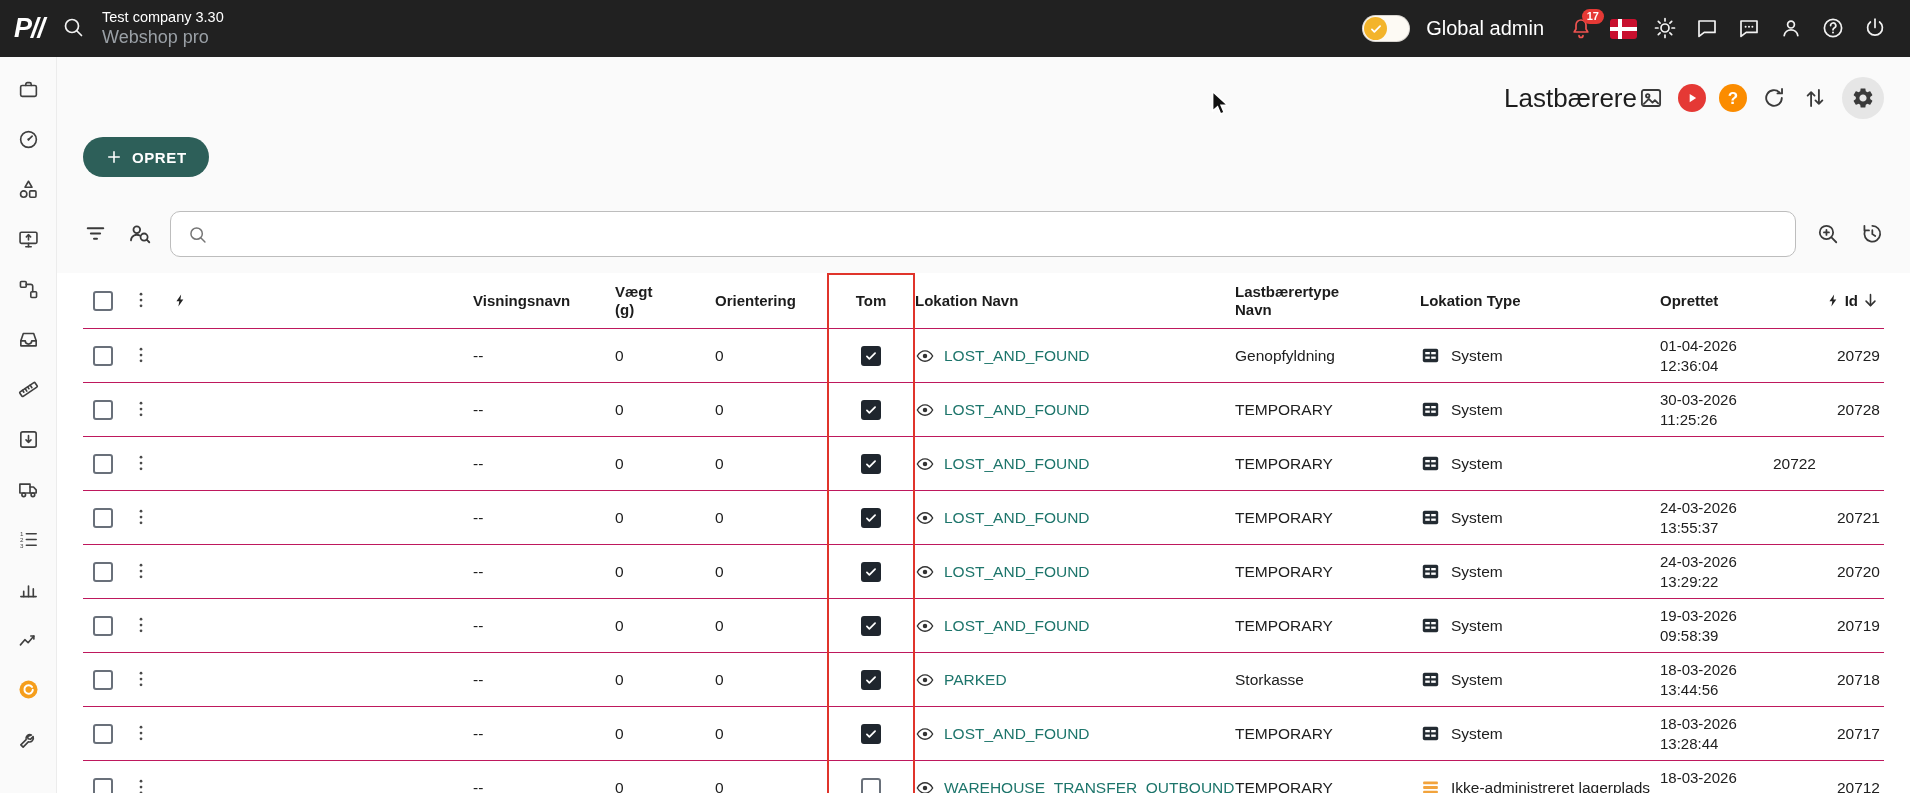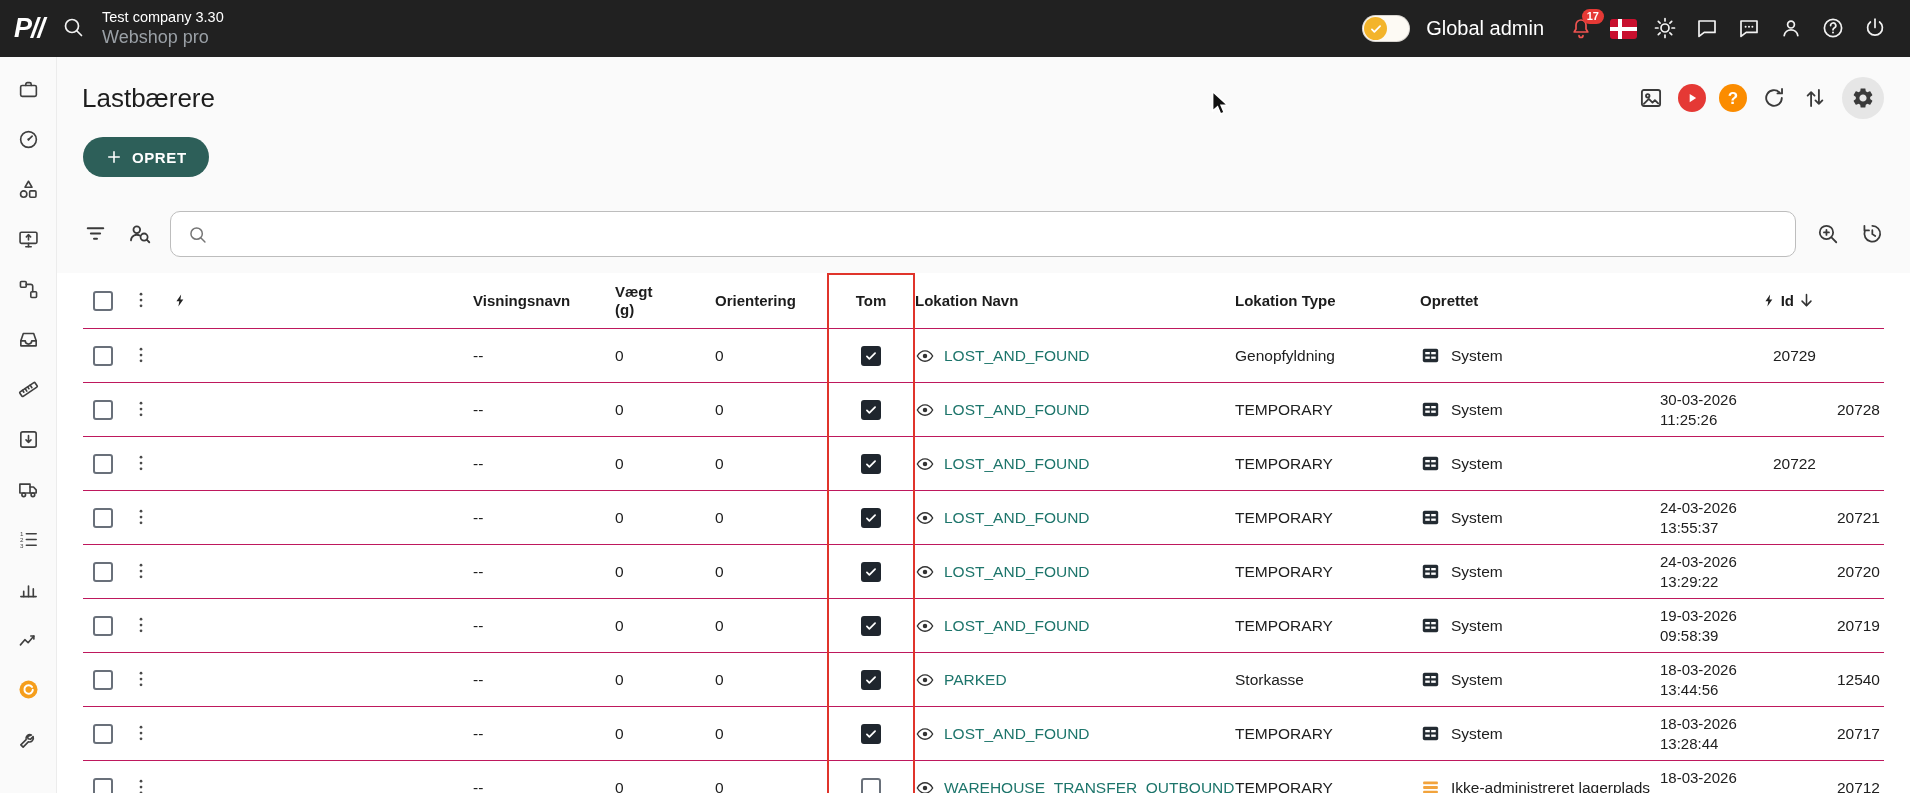--- a/index.html
+++ b/index.html
@@ -45,21 +45,21 @@
 
   
   .sidebar{position:absolute;top:57px;left:0;bottom:0;width:57px;background:#fafafa;
     border-right:1px solid #ececec;display:flex;flex-direction:column;align-items:center;
     padding-top:12px;gap:10px;z-index:10}
   .sb-btn{width:40px;height:40px;display:grid;place-items:center;color:#3f3f3f;border-radius:8px}
   .sb-btn .icon{width:23px;height:23px}
 
   
   .main{position:absolute;top:57px;left:57px;right:0;bottom:0;background:#fafafa}
-  .page-head{display:flex;align-items:center;justify-content:space-between;padding:20px 26px 0 25px}
+  .page-head{display:flex;align-items:center;justify-content:flex-end;padding:20px 26px 0 25px}
   .page-title{font-size:26px;font-weight:500;color:#1d1d1d}
   .page-actions{display:flex;align-items:center;gap:13px}
   .page-actions .icon-btn{width:28px;height:28px;display:grid;place-items:center;color:#3a3a3a}
   .page-actions .icon-btn .icon{width:26px;height:26px}
   .page-actions .circle{border-radius:50%;width:28px;height:28px}
   .page-actions .circle .icon{width:22px;height:22px}
   .page-actions .red{background:#e53935;color:#fff}
   .page-actions .orange{background:#fb8c00;color:#fff}
   .qmark::before{content:"?";color:#fff;font-weight:700;font-size:17px;line-height:1}
   .page-actions .round-gray{width:42px;height:42px;border-radius:50%;background:#e6e6e6}
@@ -430,20 +430,23 @@
           </div>
           <div class="hcell c-orientation" data-name="column-header-orientation">
             <span class="hlabel" data-name="column-label">Orientering</span>
           </div>
           <div class="hcell c-empty" data-name="column-header-empty">
             <span class="hlabel" data-name="column-label">Tom</span>
           </div>
           <div class="hcell c-location_name" data-name="column-header-location_name">
             <span class="hlabel" data-name="column-label">Lokation Navn</span>
           </div>
+          <div class="hcell c-carrier_type" data-name="column-header-carrier_type">
+            <span class="hlabel" data-name="column-label">Lastbærertype Navn</span>
+          </div>
           <div class="hcell c-location_type" data-name="column-header-location_type">
             <span class="hlabel" data-name="column-label">Lokation Type</span>
           </div>
           <div class="hcell c-created" data-name="column-header-created">
             <span class="hlabel" data-name="column-label">Oprettet</span>
           </div>
           <div class="hcell c-id" data-name="column-header-id">
             <span class="icon" data-name="bolt-icon">
               <svg viewBox="0 0 24 24" fill="none" stroke="currentColor" stroke-width="1.7" stroke-linecap="round" stroke-linejoin="round">
                 <path d="M13 2.5L5.5 13h4.6L8.6 21.5 16.5 10.5h-4.6z" fill="currentColor" stroke="none"></path>
@@ -508,20 +511,26 @@
                 <svg viewBox="0 0 24 24" fill="none" stroke="currentColor" stroke-width="1.7" stroke-linecap="round" stroke-linejoin="round">
                   <rect x="3.2" y="4.4" width="17.6" height="15.2" rx="2" fill="#232b32" stroke="none"></rect>
                   <rect x="6" y="8" width="5.2" height="2.6" fill="#fff" stroke="none"></rect>
                   <rect x="12.8" y="8" width="5.2" height="2.6" fill="#fff" stroke="none"></rect>
                   <rect x="6" y="13.2" width="5.2" height="2.6" fill="#fff" stroke="none"></rect>
                   <rect x="12.8" y="13.2" width="5.2" height="2.6" fill="#fff" stroke="none"></rect>
                 </svg>
               </span>
               <span class="lt-label" data-name="location-type-label">System</span>
             </div>
+            <div class="cell c-created">
+              <div class="cr-wrap">
+                <div class="cr-date" data-name="created-date">01-04-2026</div>
+                <div class="cr-time" data-name="created-time">12:36:04</div>
+              </div>
+            </div>
             <div class="cell c-id">
               <span data-name="row-id">20729</span>
             </div>
           </div>
           <div class="trow" data-name="table-row">
             <div class="cell c-select">
               <div class="cbx" data-name="row-select-checkbox"></div>
             </div>
             <div class="cell c-kebab">
               <button class="kebab" data-name="row-menu-button"><span class="icon" data-name="kebab-icon"><svg viewBox="0 0 24 24" fill="none" stroke="currentColor" stroke-width="1.7" stroke-linecap="round" stroke-linejoin="round">
@@ -899,21 +908,21 @@
               </span>
               <span class="lt-label" data-name="location-type-label">System</span>
             </div>
             <div class="cell c-created">
               <div class="cr-wrap">
                 <div class="cr-date" data-name="created-date">18-03-2026</div>
                 <div class="cr-time" data-name="created-time">13:44:56</div>
               </div>
             </div>
             <div class="cell c-id">
-              <span data-name="row-id">12540</span>
+              <span data-name="row-id">20718</span>
             </div>
           </div>
           <div class="trow" data-name="table-row">
             <div class="cell c-select">
               <div class="cbx" data-name="row-select-checkbox"></div>
             </div>
             <div class="cell c-kebab">
               <button class="kebab" data-name="row-menu-button"><span class="icon" data-name="kebab-icon"><svg viewBox="0 0 24 24" fill="none" stroke="currentColor" stroke-width="1.7" stroke-linecap="round" stroke-linejoin="round">
                     <circle cx="12" cy="5.6" r="1.5" fill="currentColor" stroke="none"></circle>
                     <circle cx="12" cy="12" r="1.5" fill="currentColor" stroke="none"></circle>

